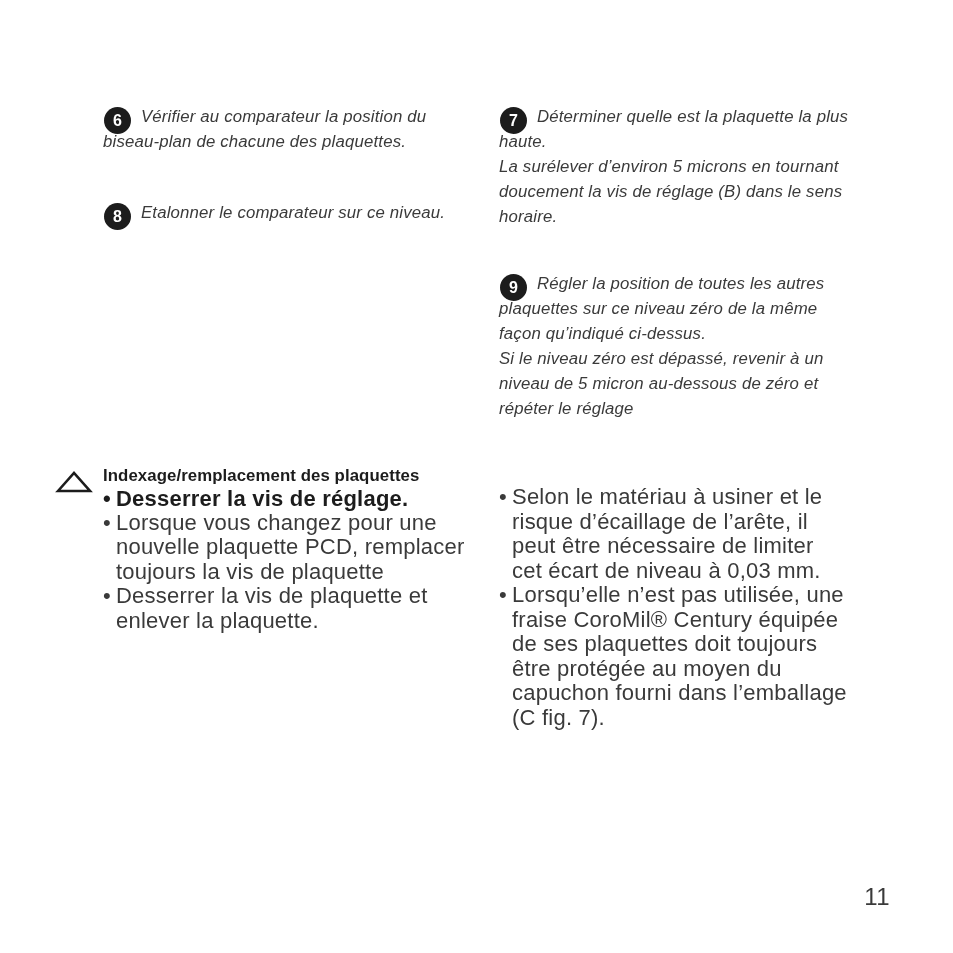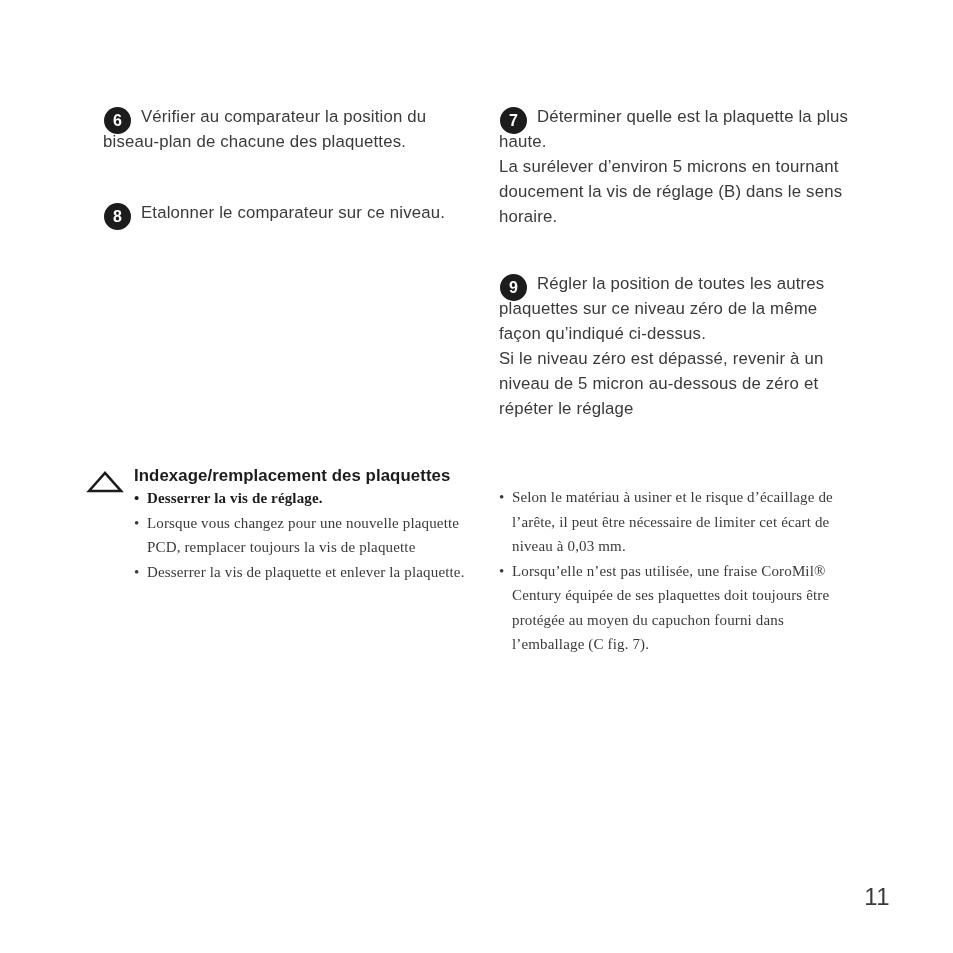--- a/index.html
+++ b/index.html
@@ -41,39 +41,40 @@
   .step {
     position: relative;
     color: #3a3a3a;
     font-size: 16.8px;
     line-height: 25px;
     letter-spacing: 0.01em;
   }
   .step-body {
     margin: 0;
     text-indent: 38px;
+    font-style: italic;
   }
   .badge {
     position: absolute;
     left: 1px;
     top: 3px;
     width: 27px;
     height: 27px;
     border-radius: 50%;
     background: #1c1c1c;
     color: #ffffff;
     font-size: 16px;
     font-weight: bold;
     line-height: 27px;
     text-align: center;
     letter-spacing: 0;
   }
 
   
-  .warn-block { position: relative; margin-left: 31px; }
+  .warn-block { position: relative; }
   .warn-triangle {
     position: absolute;
     left: -48px;
     top: 6px;
     width: 38px;
     height: 24px;
   }
   .warn-triangle svg { display: block; }
 
   .sec-heading {
@@ -88,24 +89,23 @@
   
   ul.bullets {
     list-style: none;
     margin: 0;
     padding: 0;
   }
   ul.bullets > li {
     position: relative;
     padding-left: 13px;
     color: #3a3a3a;
-    font-size: 15px;
+    font-size: 22px;
     line-height: 24.5px;
     letter-spacing: 0.01em;
-    font-family: Liberation Serif, serif;
   }
   ul.bullets > li::before {
     content: "\2022";
     position: absolute;
     left: 0;
     top: 0;
   }
   ul.bullets > li.strong {
     font-weight: bold;
     color: #1c1c1c;

